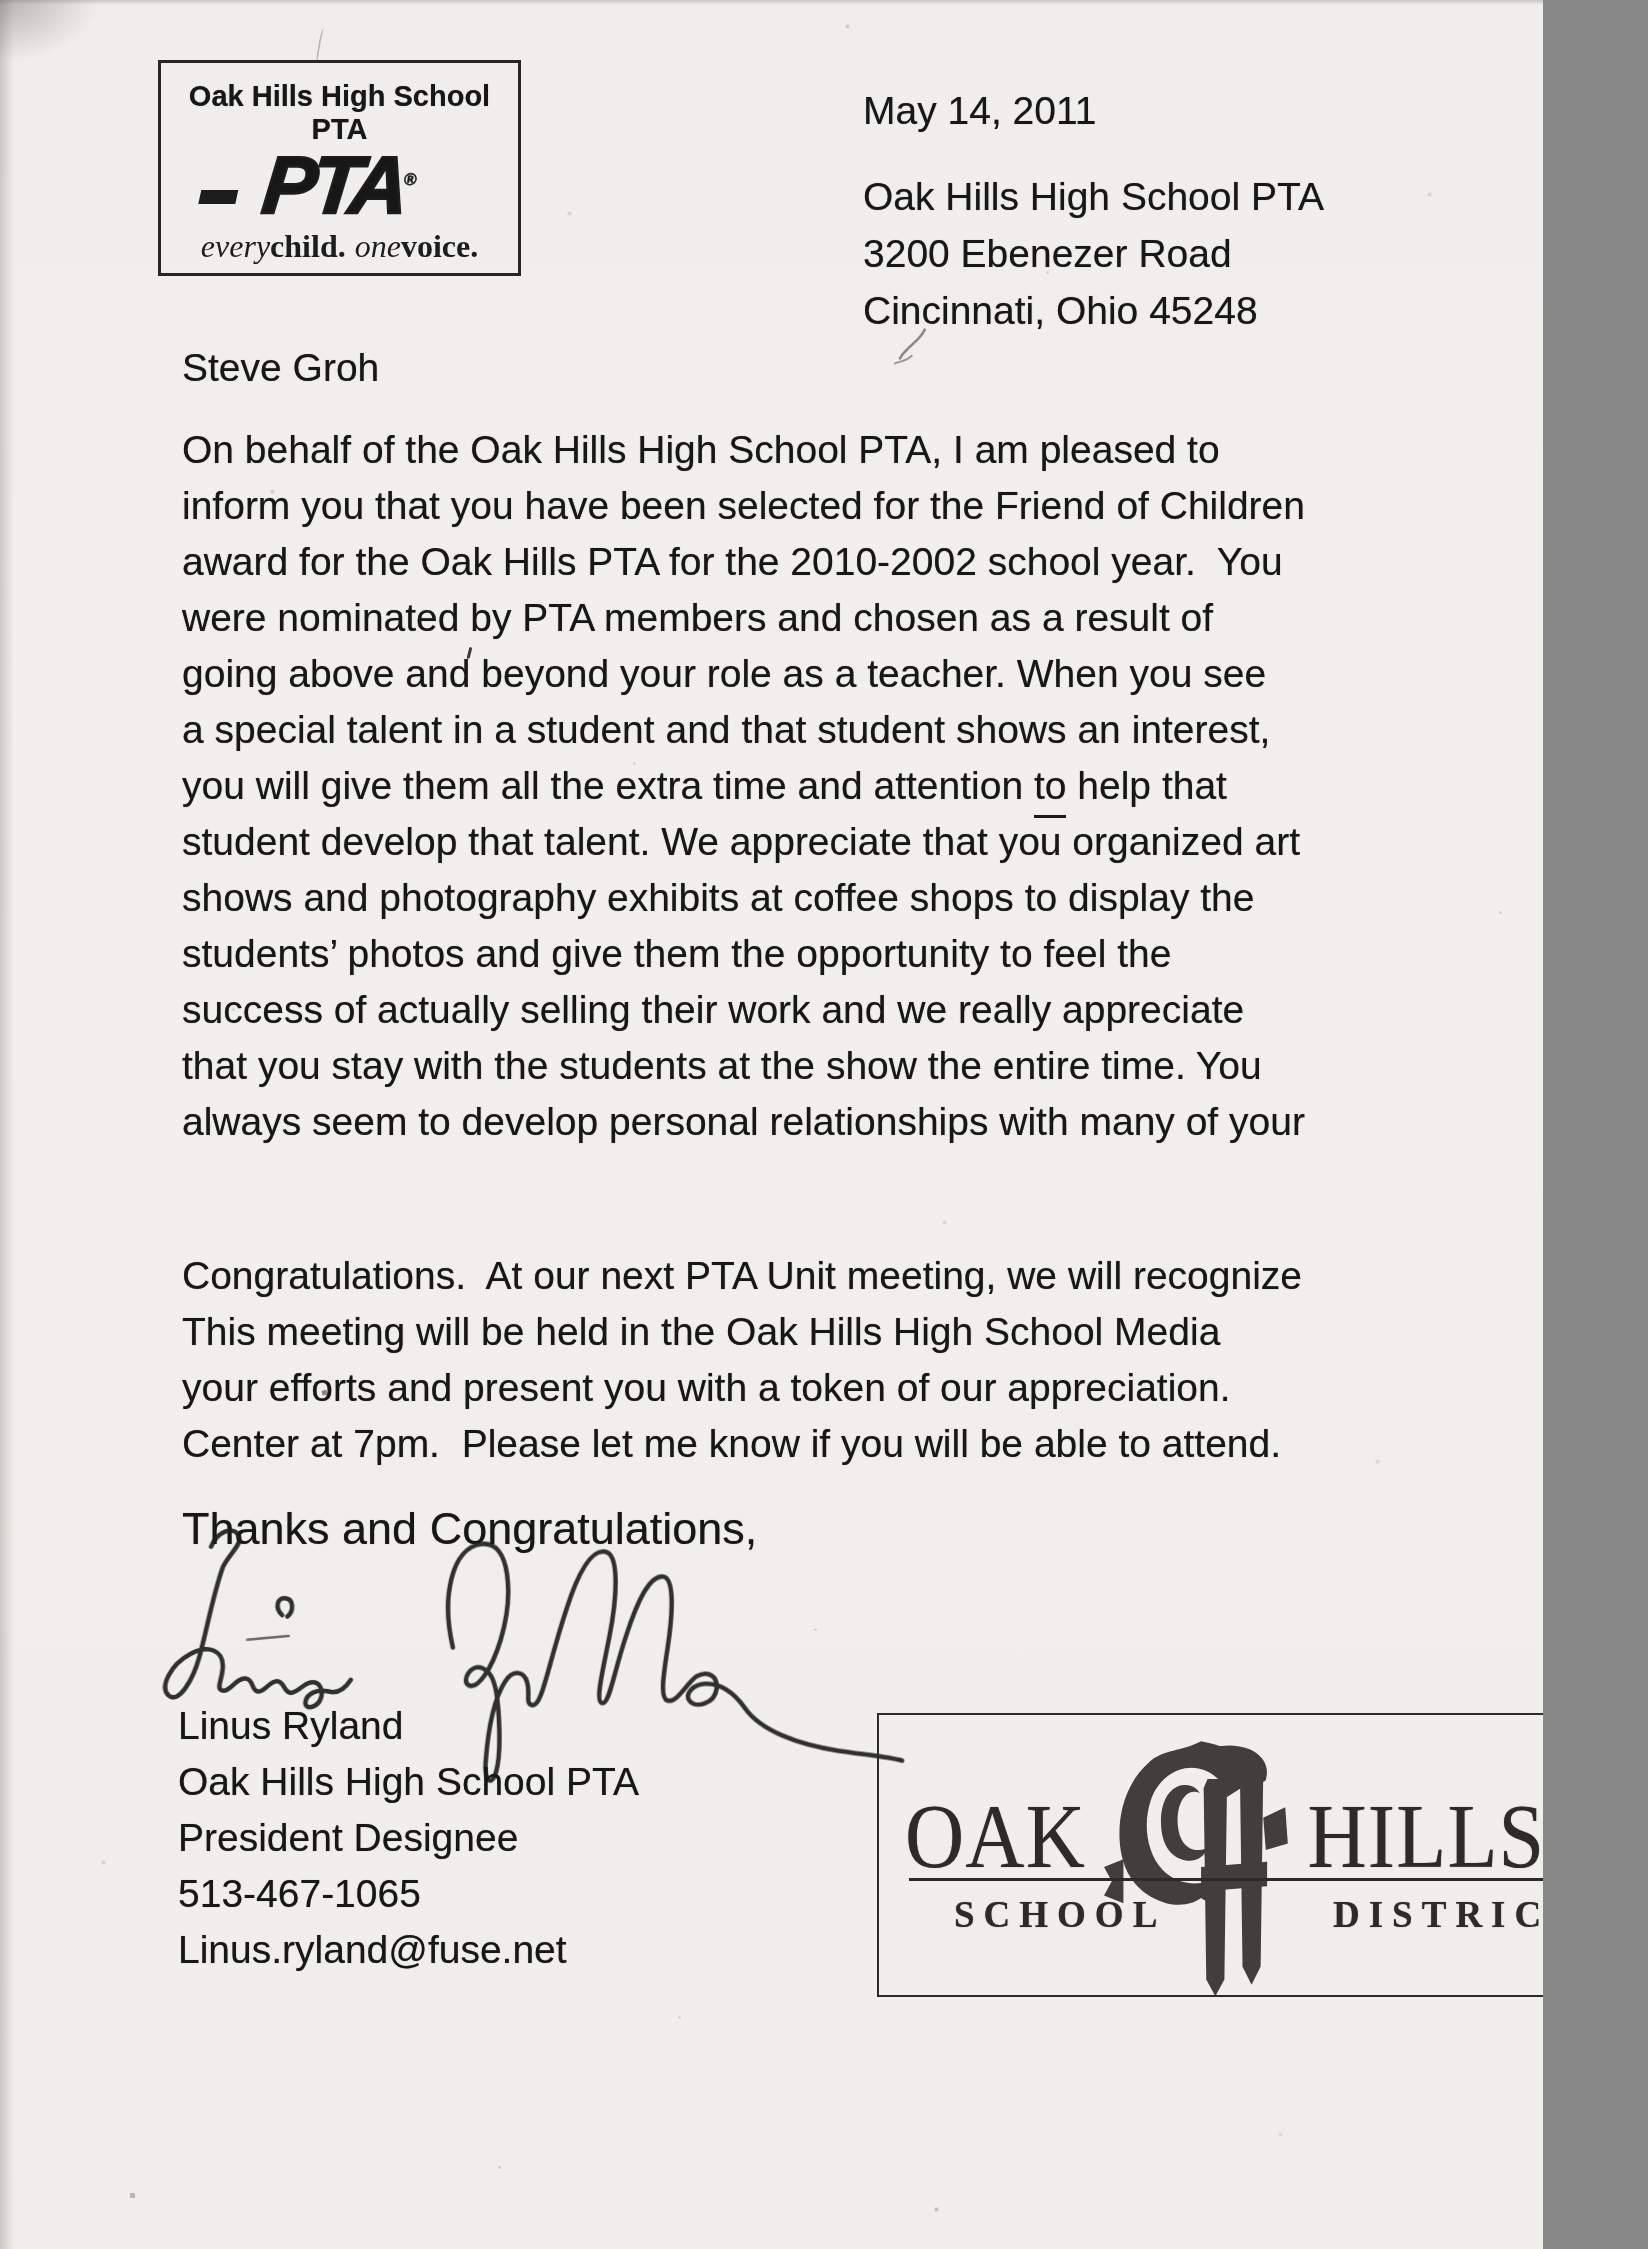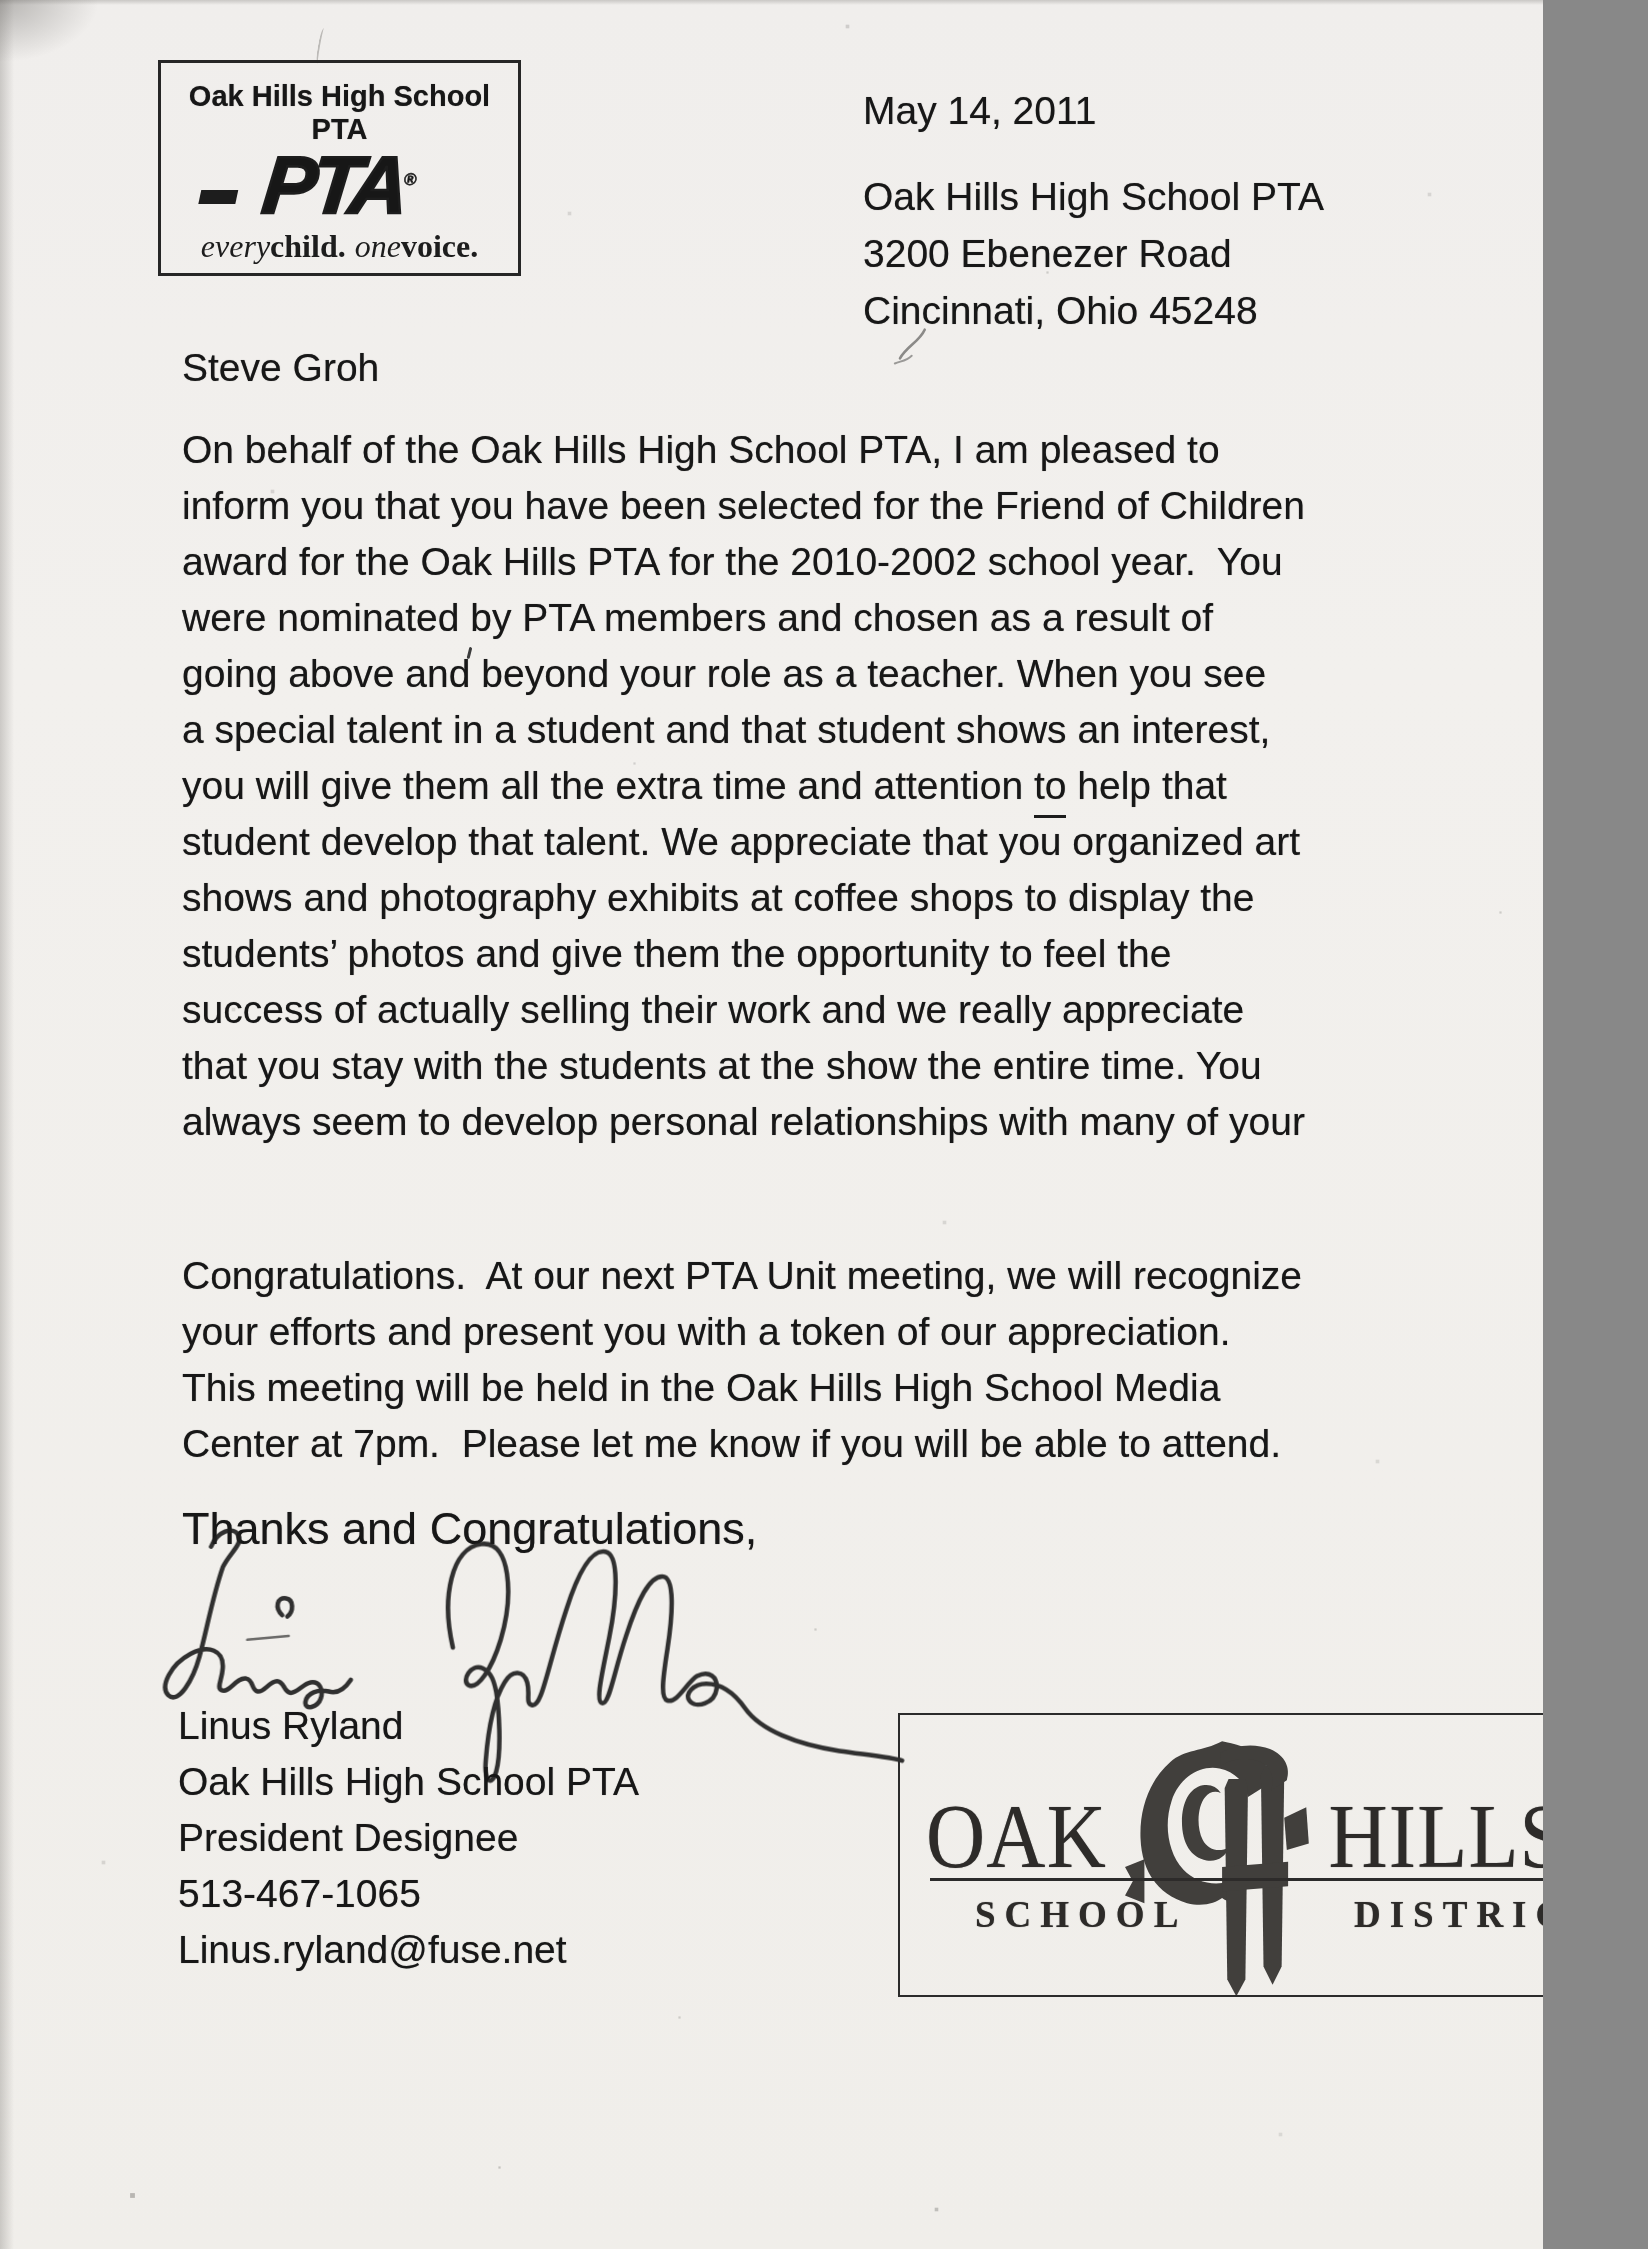--- a/index.html
+++ b/index.html
@@ -61,21 +61,21 @@
   .p2{top:1248px;}
   .closing{position:absolute;left:182px;top:1501px;font-size:45px;line-height:56px;}
   .pen-underline{border-bottom:3.9px solid #1c1c1c;padding-bottom:8px;}
   
   .sigblock{position:absolute;left:178px;top:1698px;font-size:39px;line-height:56px;}
   .signature-svg{position:absolute;left:149px;top:1513px;width:808px;height:278px;}
   .addr-squiggle{position:absolute;left:887px;top:318px;width:52px;height:52px;}
   
   .district-box{position:absolute;left:877px;top:1713px;width:690px;height:284px;
     border:2.6px solid #2b2b2b;box-sizing:border-box;font-family:"Liberation Serif",serif;
-    color:#2d2b29;margin-left:21px;}
+    color:#2d2b29;}
   .dist-word{position:absolute;font-size:91px;line-height:91px;letter-spacing:1.3px;
     transform:scaleX(.9);text-shadow:0 0 1px rgba(35,33,31,.6);}
   .oak{left:26px;top:76px;transform-origin:left center;}
   .hills{right:19.4px;top:76px;transform-origin:right center;}
   .dist-rule{position:absolute;left:30px;right:22px;top:163px;height:3.2px;background:#2b2b2b;}
   .dist-sub{position:absolute;font-size:37px;line-height:37px;font-weight:700;letter-spacing:9px;
     text-shadow:0 0 1px rgba(35,33,31,.6);}
   .school{left:75px;top:181px;}
   .district{left:454px;top:181px;}
   .monogram{position:absolute;left:225px;top:24.6px;width:189px;height:259px;}
@@ -128,22 +128,22 @@
       <div class="line">you will give them all the extra time and attention <span class="pen-underline">to</span> help that</div>
       <div class="line">student develop that talent. We appreciate that you organized art</div>
       <div class="line">shows and photography exhibits at coffee shops to display the</div>
       <div class="line">students’ photos and give them the opportunity to feel the</div>
       <div class="line">success of actually selling their work and we really appreciate</div>
       <div class="line">that you stay with the students at the show the entire time. You</div>
       <div class="line">always seem to develop personal relationships with many of your</div>
     </div>
   <div class="para p2 txt">
       <div class="line">Congratulations.  At our next PTA Unit meeting, we will recognize</div>
+      <div class="line">This meeting will be held in the Oak Hills High School Media</div>
       <div class="line">your efforts and present you with a token of our appreciation.</div>
-      <div class="line">This meeting will be held in the Oak Hills High School Media</div>
       <div class="line">Center at 7pm.  Please let me know if you will be able to attend.</div>
     </div>
 
   <div class="closing txt">Thanks and Congratulations,</div>
 
   <svg class="signature-svg" viewBox="0 0 1250 430">
     <g fill="none" stroke="#1f1f1f" stroke-width="7" stroke-linecap="round" stroke-linejoin="round" opacity="0.92">
       <path d="M 96,52 C 106,28 130,20 138,34 C 146,48 124,62 114,84
                C 98,130 90,178 78,222 C 68,258 46,296 30,282
                C 16,268 34,234 64,218 C 92,203 116,212 114,240

